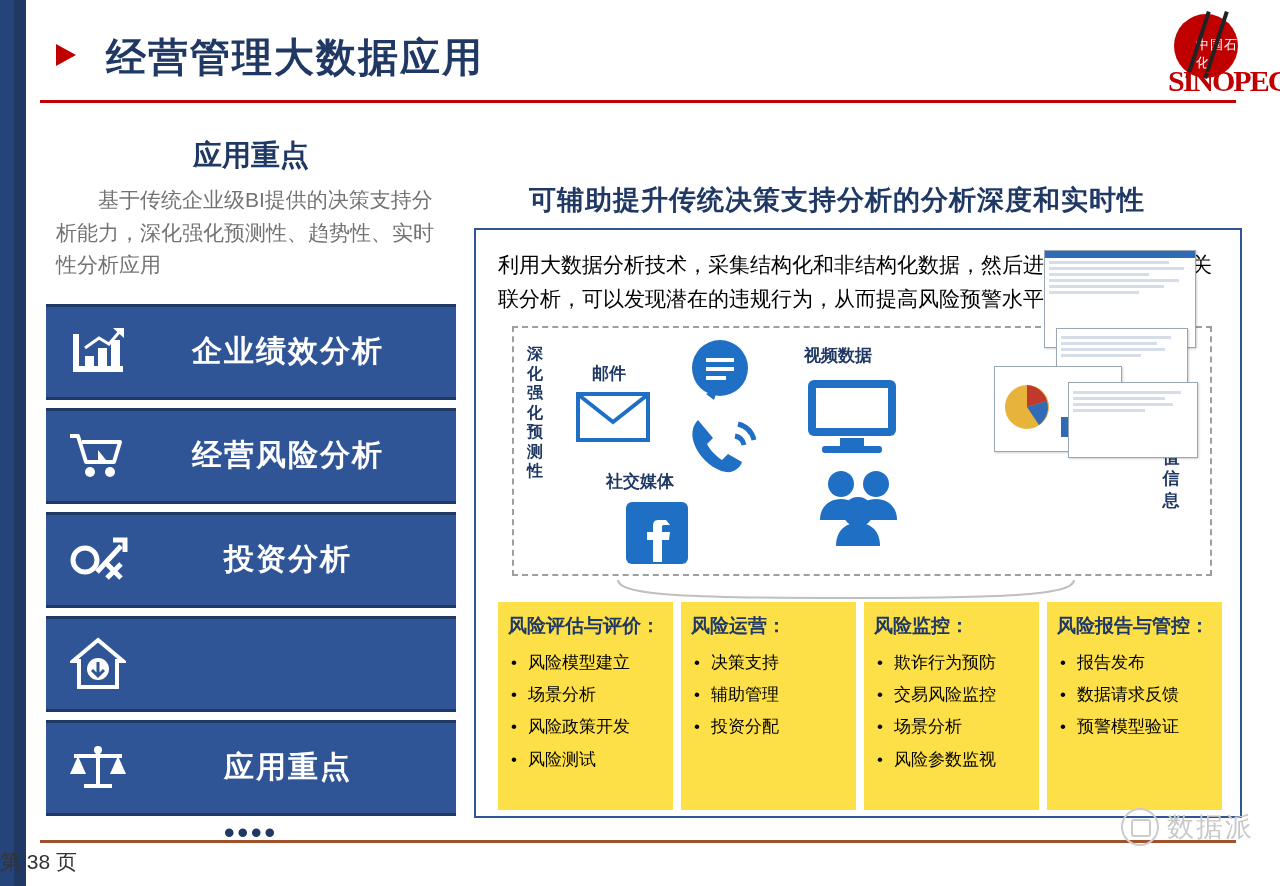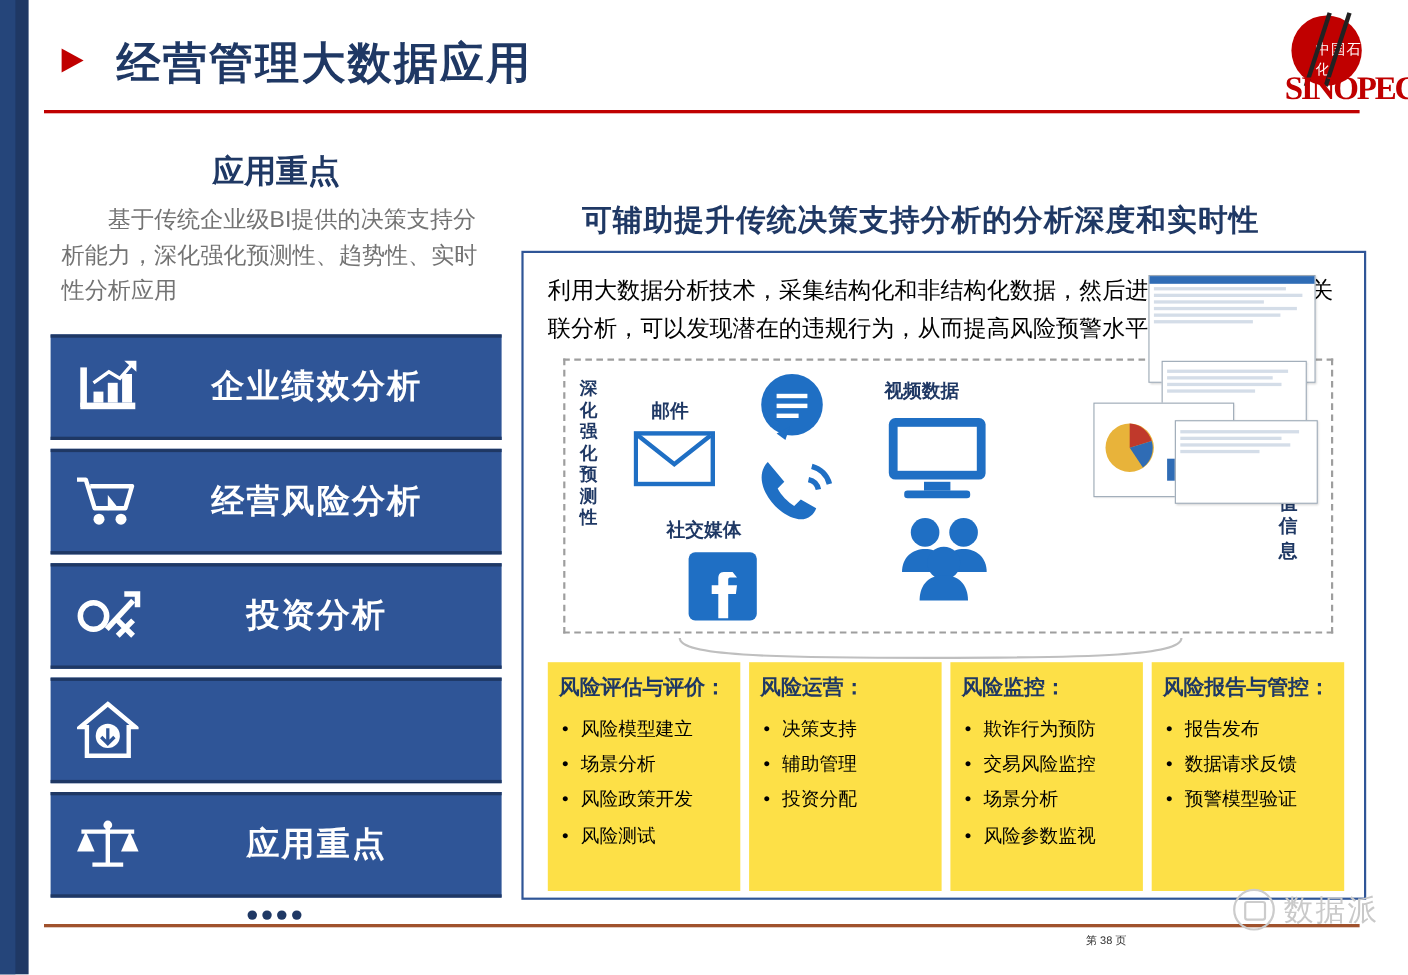--- a/index.html
+++ b/index.html
@@ -271,22 +271,22 @@
   .footer-rule {
     position: absolute;
     left: 40px; top: 840px;
     width: 1196px; height: 3px;
     background: #a0522d;
   }
   .page-no {
     position: absolute;
     left: 0; top: 848px;
     width: 1024px;
-    text-align: right;
-    font-size: 10px;
+    text-align: left;
+    font-size: 21px;
     color: #333333;
   }
   .watermark {
     position: absolute;
     right: 26px; top: 808px;
     display: flex;
     align-items: center;
     gap: 8px;
     color: #bbbbbb;
   }

